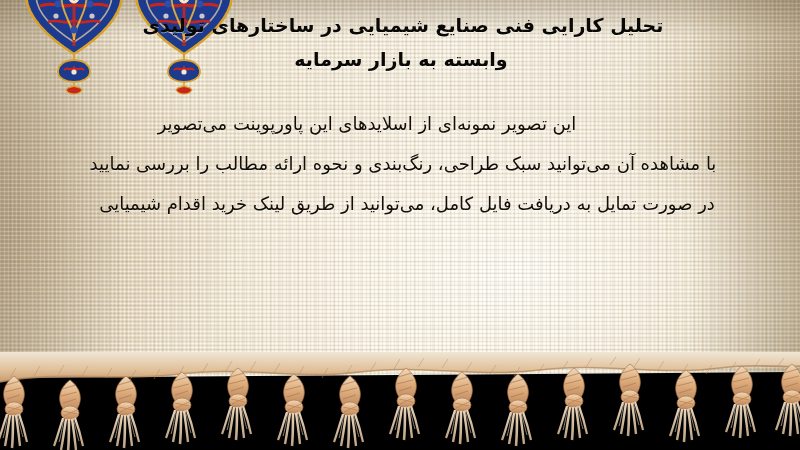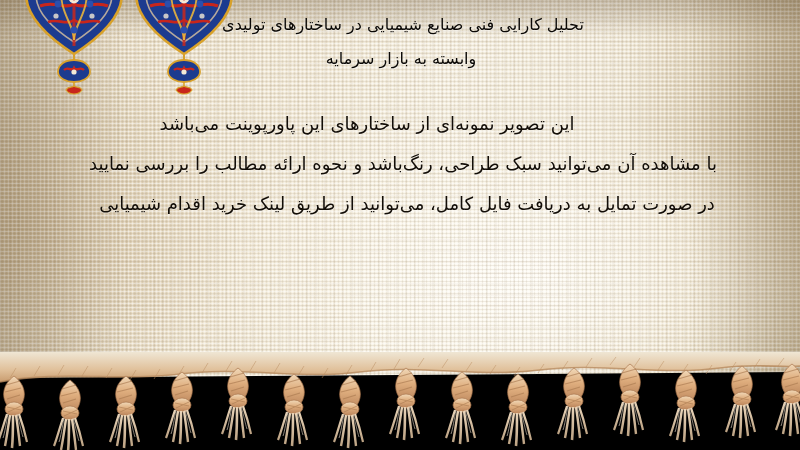--- a/index.html
+++ b/index.html
@@ -50,21 +50,21 @@
   .medallion{position:absolute;top:-46px;}
   .med-a{left:18px;}
   .med-b{left:128px;}
   .med-svg{display:block;}
 
   
   .text-layer{position:absolute;left:0;top:0;width:800px;height:384px;}
   .title{
     position:absolute;right:12px;top:8px;width:770px;
     text-align:center;direction:rtl;
-    font-size:16px;line-height:34px;font-weight:400;color:#0a0805;
+    font-size:19px;line-height:34px;font-weight:700;color:#0a0805;
     letter-spacing:.1px;
     text-shadow:0 1px 0 rgba(255,255,255,.45);
   }
   .title .tl{display:block;}
   .title .tl2{padding-right:44px;padding-left:40px;}
 
   .body{
     position:absolute;right:18px;top:104px;width:748px;
     direction:rtl;text-align:center;
     font-size:18px;line-height:40px;color:#120d07;
@@ -142,22 +142,22 @@
     </svg>
   </div>
 
   <div class="text-layer">
     <div class="title">
       <span class="tl tl1">تحلیل کارایی فنی صنایع شیمیایی در ساختارهای تولیدی</span>
       <span class="tl tl2">وابسته به بازار سرمایه</span>
     </div>
 
     <div class="body">
-      <span class="bl bl1">این تصویر نمونه‌ای از ساختارهای این پاورپوینت می‌باشد</span>
-      <span class="bl bl2">با مشاهده آن می‌توانید سبک طراحی، رنگ‌باشد و نحوه ارائه مطالب را بررسی نمایید</span>
+      <span class="bl bl1">این تصویر نمونه‌ای از اسلایدهای این پاورپوینت می‌تصویر</span>
+      <span class="bl bl2">با مشاهده آن می‌توانید سبک طراحی، رنگ‌بندی و نحوه ارائه مطالب را بررسی نمایید</span>
       <span class="bl bl3">در صورت تمایل به دریافت فایل کامل، می‌توانید از طریق لینک خرید اقدام شیمیایی</span>
     </div>
   </div>
 
   <div class="bottom-black"></div>
   <div class="fringe-wrap">
     <svg class="fringe-svg" width="800" height="98" viewBox="0 0 800 98">
       <defs>
         <linearGradient id="ropeg" x1="0" y1="0" x2="0" y2="1">
           <stop offset="0%" stop-color="#f0d8b8"></stop>

